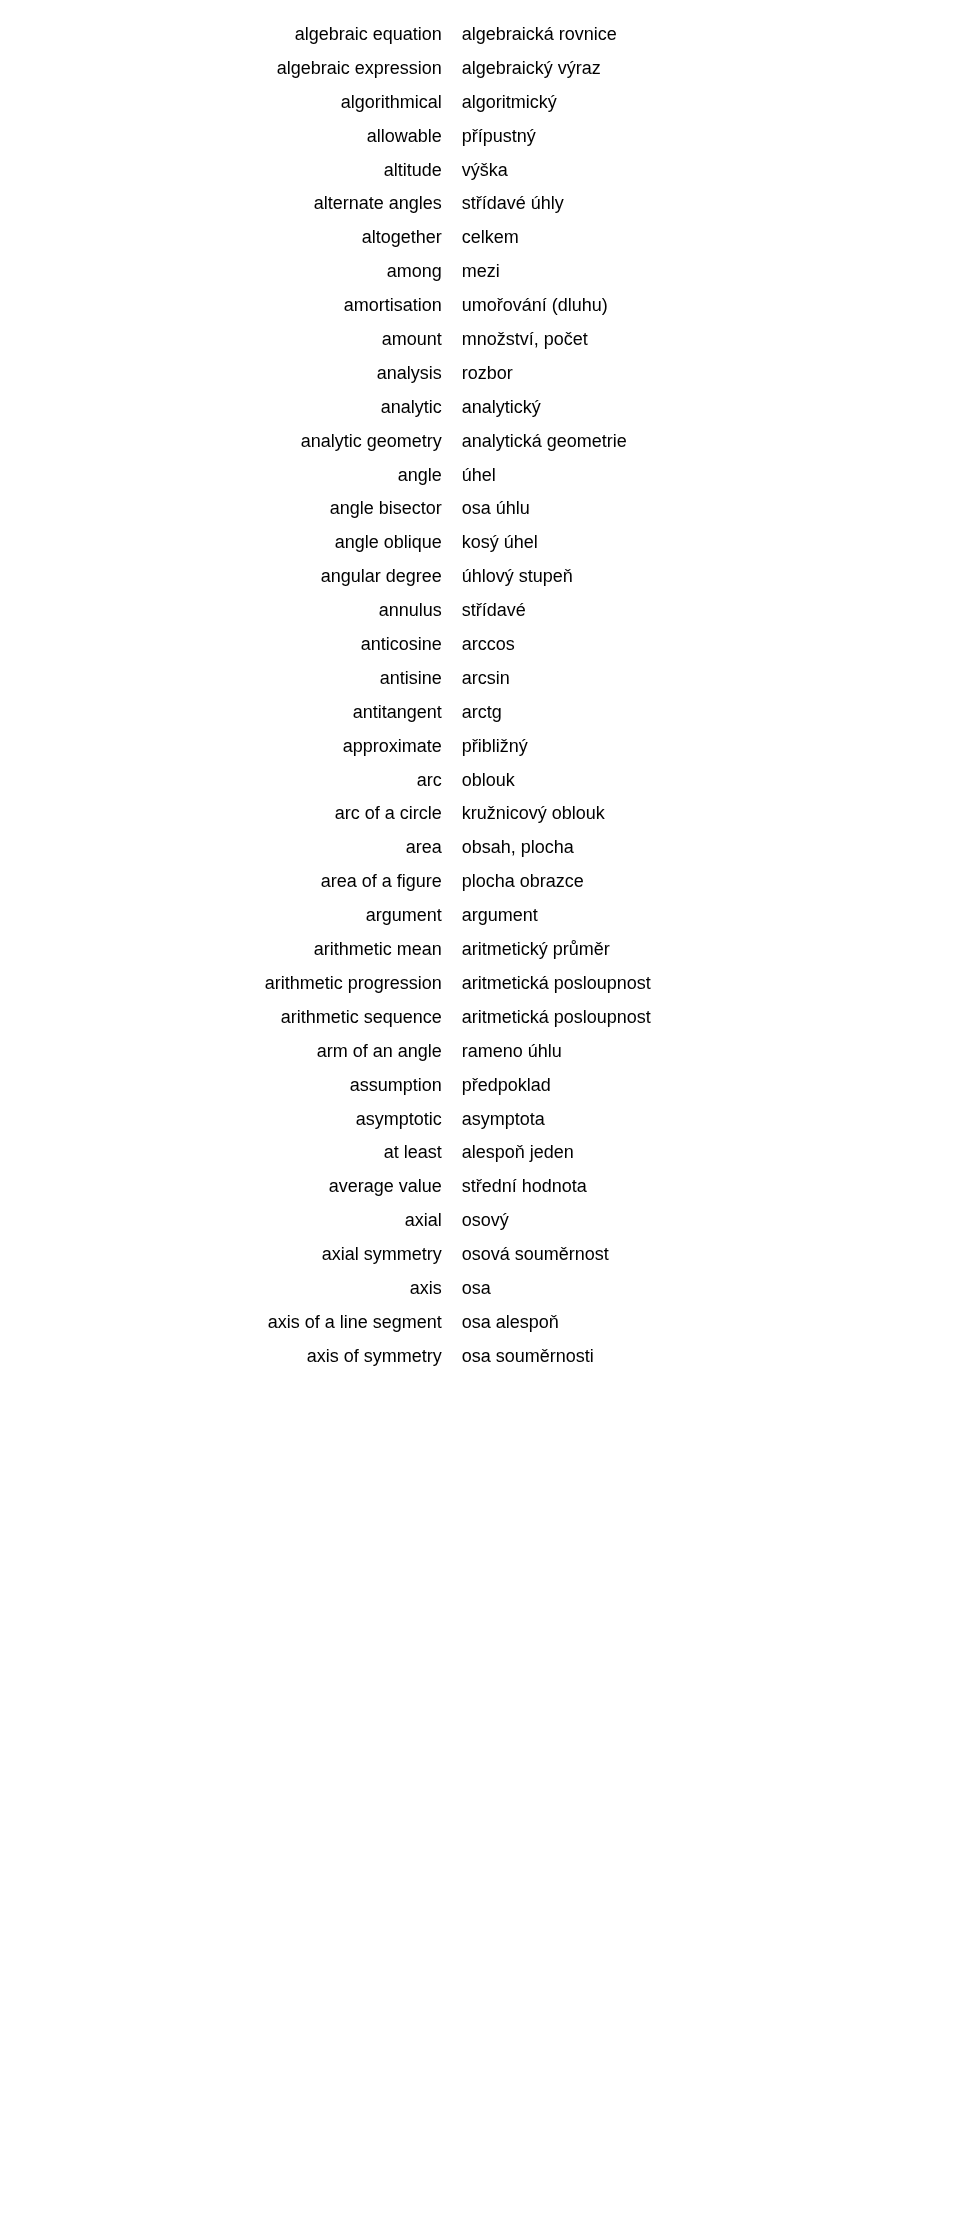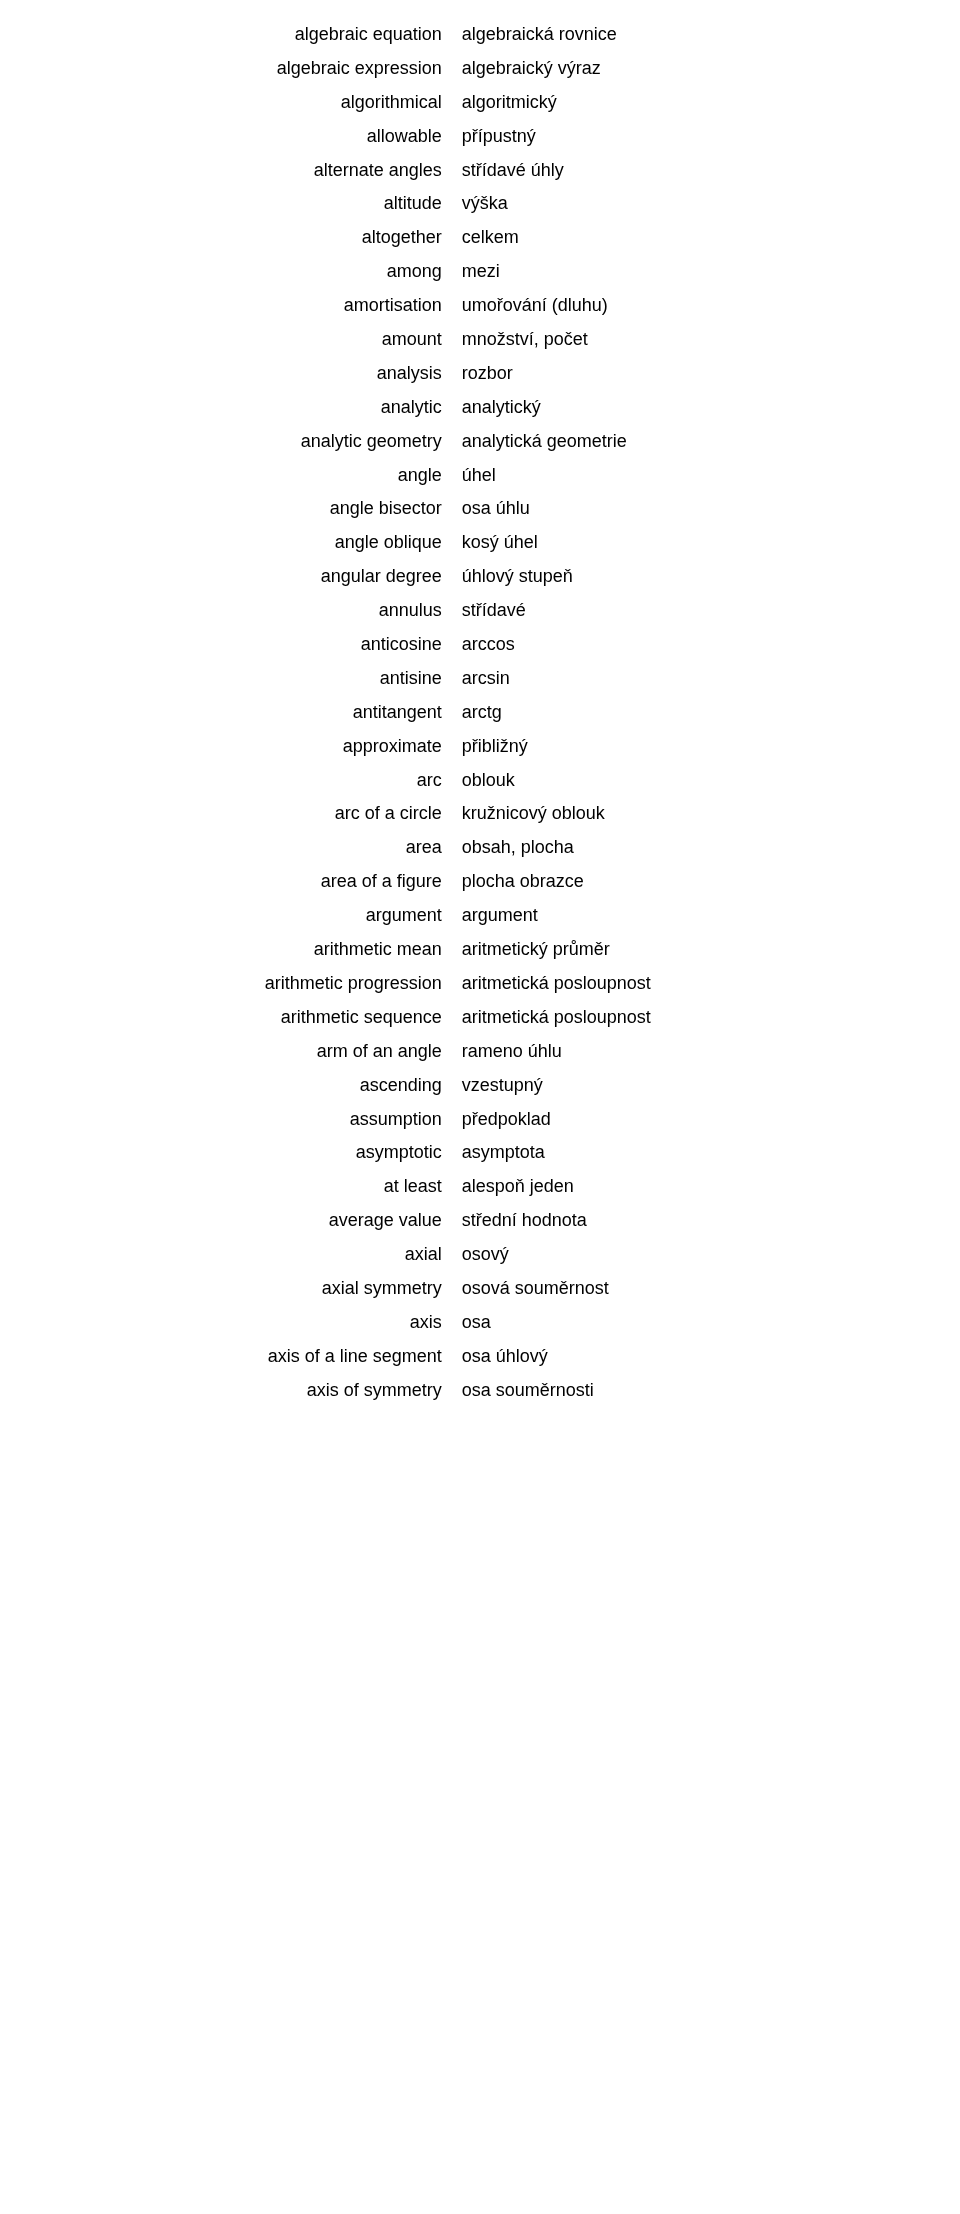--- a/index.html
+++ b/index.html
@@ -48,28 +48,28 @@
       </tr>
       <tr>
         <td>algorithmical</td>
         <td>algoritmický</td>
       </tr>
       <tr>
         <td>allowable</td>
         <td>přípustný</td>
       </tr>
       <tr>
+        <td>altitude</td>
+        <td>výška</td>
+      </tr>
+      <tr>
         <td>alternate angles</td>
         <td>střídavé úhly</td>
       </tr>
       <tr>
-        <td>altitude</td>
-        <td>výška</td>
-      </tr>
-      <tr>
         <td>altogether</td>
         <td>celkem</td>
       </tr>
       <tr>
         <td>among</td>
         <td>mezi</td>
       </tr>
       <tr>
         <td>amortisation</td>
         <td>umořování (dluhu)</td>
@@ -156,24 +156,20 @@
       </tr>
       <tr>
         <td>arithmetic sequence</td>
         <td>aritmetická posloupnost</td>
       </tr>
       <tr>
         <td>arm of an angle</td>
         <td>rameno úhlu</td>
       </tr>
       <tr>
-        <td>ascending</td>
-        <td>vzestupný</td>
-      </tr>
-      <tr>
         <td>assumption</td>
         <td>předpoklad</td>
       </tr>
       <tr>
         <td>asymptotic</td>
         <td>asymptota</td>
       </tr>
       <tr>
         <td>at least</td>
         <td>alespoň jeden</td>
@@ -189,20 +185,20 @@
       <tr>
         <td>axial symmetry</td>
         <td>osová souměrnost</td>
       </tr>
       <tr>
         <td>axis</td>
         <td>osa</td>
       </tr>
       <tr>
         <td>axis of a line segment</td>
-        <td>osa úhlový</td>
+        <td>osa alespoň</td>
       </tr>
       <tr>
         <td>axis of symmetry</td>
         <td>osa souměrnosti</td>
       </tr>
     </tbody>
 </table>
 
 </body></html>

